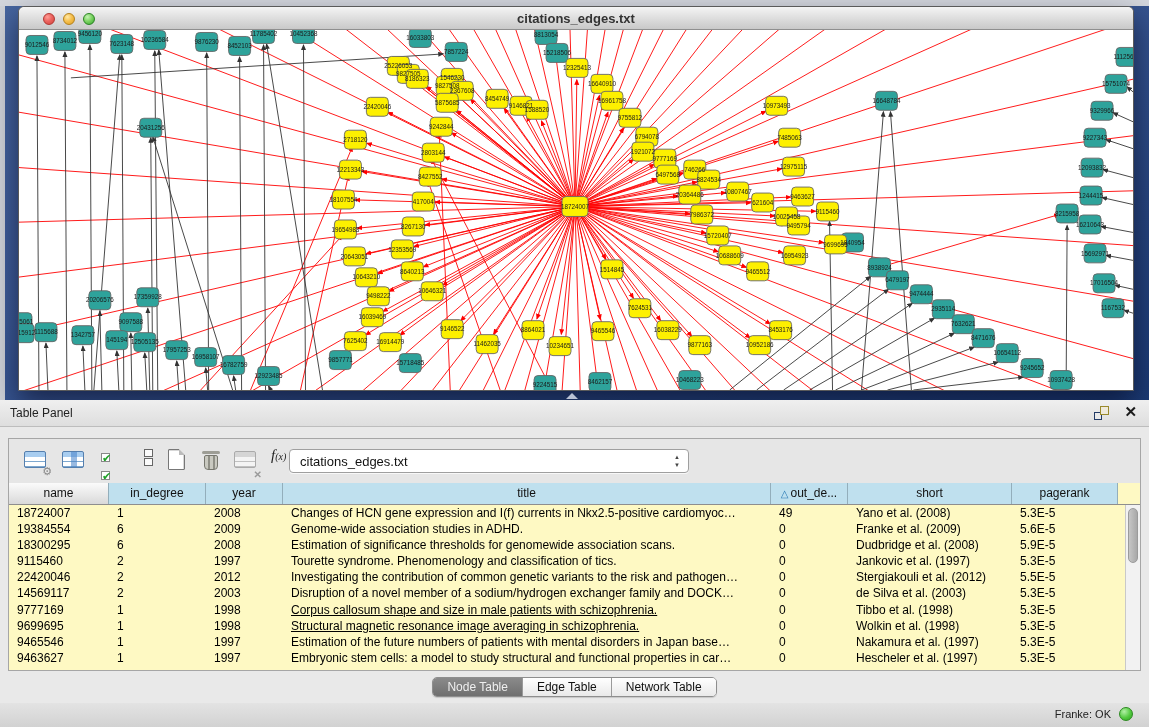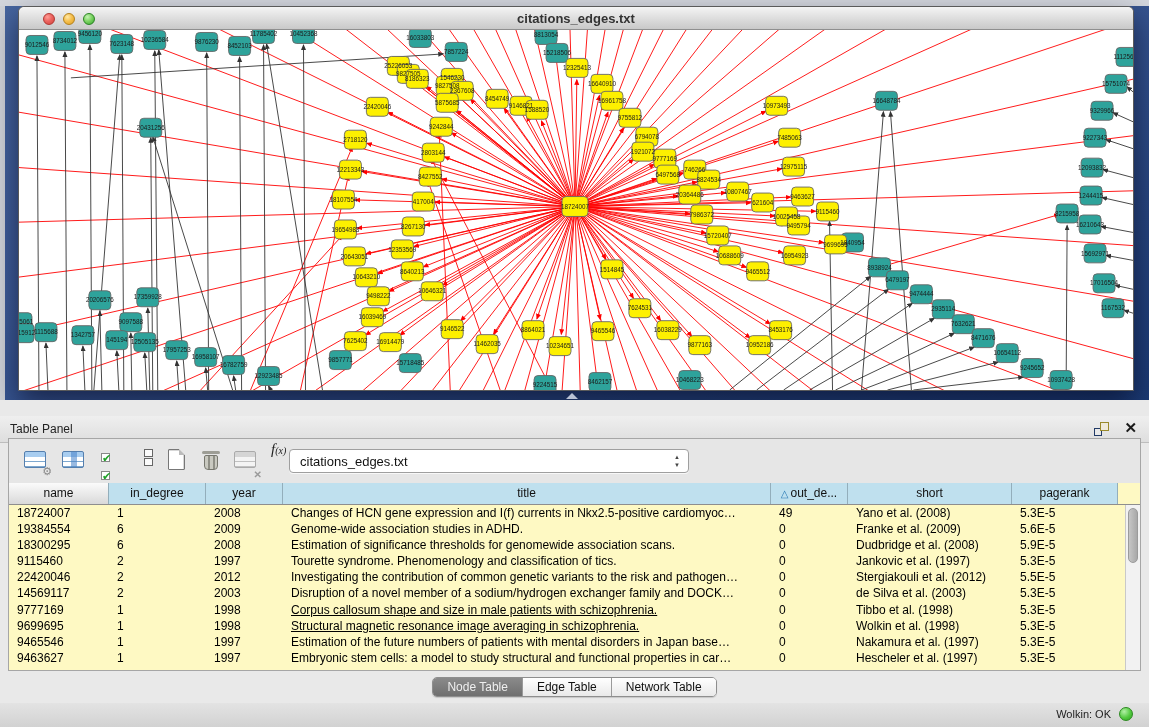--- a/index.html
+++ b/index.html
@@ -27,21 +27,21 @@
   .canvas { position:absolute; left:0; top:23px; right:0; bottom:0; background:#fff; overflow:hidden; }
   .canvas svg { display:block; width:100%; height:100%; }
 
   
   .splitter-handle { position:absolute; left:566px; top:393px; width:0; height:0;
                      border-left:6px solid transparent; border-right:6px solid transparent;
                      border-bottom:6px solid #b9c2d4; }
 
   
   .table-panel { position:absolute; left:0; top:400px; width:1149px; height:327px; background:#e9e9e9; }
-  .tp-header { position:absolute; left:0; top:16px; width:100%; height:27px;
+  .tp-header { position:absolute; left:0; top:0; width:100%; height:27px;
                background:linear-gradient(#efefef,#dedede); border-bottom:1px solid #bdbdbd;text-align:right; }
   .tp-title { position:absolute; left:10px; top:6px; font-size:12px; color:#222; }
   .tp-float { position:absolute; right:40px; top:6px; width:15px; height:14px; }
   .tp-float .sq1 { position:absolute; left:0; bottom:0; width:8px; height:8px; border:1px solid #223a66; background:#e9e9e9; }
   .tp-float .sq2 { position:absolute; right:0; top:0; width:9px; height:9px; border:1px solid #9a8a2c; background:#efeadb; }
   .tp-close { position:absolute; right:12px; top:4px; font-size:15px; font-weight:bold; color:#1a1a1a; line-height:16px; }
 
   .tp-inset { position:absolute; left:8px; top:38px; width:1133px; height:233px;
               border:1px solid #a6a6a6; background:#fff; }
   .tp-toolbar { position:absolute; left:0; top:0; width:100%; height:44px; background:#e6e6e6; }
@@ -591,21 +591,21 @@
       <span class="tbi" style="left:190px">
           <span class="icon-trash">
             <span class="lid"></span>
             <span class="body"></span>
           </span>
         </span>
       <span class="tbi" style="left:224px">
           <span class="icon-table disabled"></span>
           <span class="mini-x">✕</span>
         </span>
-      <span class="tbi" style="left:262px; top:1px"><span class="icon-fx">f<small>(x)</small></span></span>
+      <span class="tbi" style="left:262px; top:7px"><span class="icon-fx">f<small>(x)</small></span></span>
       <div class="tp-combo">
         <span class="val">citations_edges.txt</span>
         <span class="arrows">▲<br>▼</span>
       </div>
     </div>
 
     <div class="tp-table">
       <div class="thead" id="thead">
           <div class="th name-col" style="width: 100px;">name</div>
           <div class="th" style="width: 97px;">in_degree</div>
@@ -715,16 +715,16 @@
 
   <div class="tp-tabs">
     <div class="seg" id="seg-tabs">
         <div class="tab sel">Node Table</div>
         <div class="tab">Edge Table</div>
         <div class="tab">Network Table</div>
       </div>
   </div>
 
   <div class="tp-status">
-    <span class="mem-label">Wolkin: OK</span>
+    <span class="mem-label">Franke: OK</span>
     <span class="mem-dot"></span>
   </div>
 </div>
 
 </body></html>

